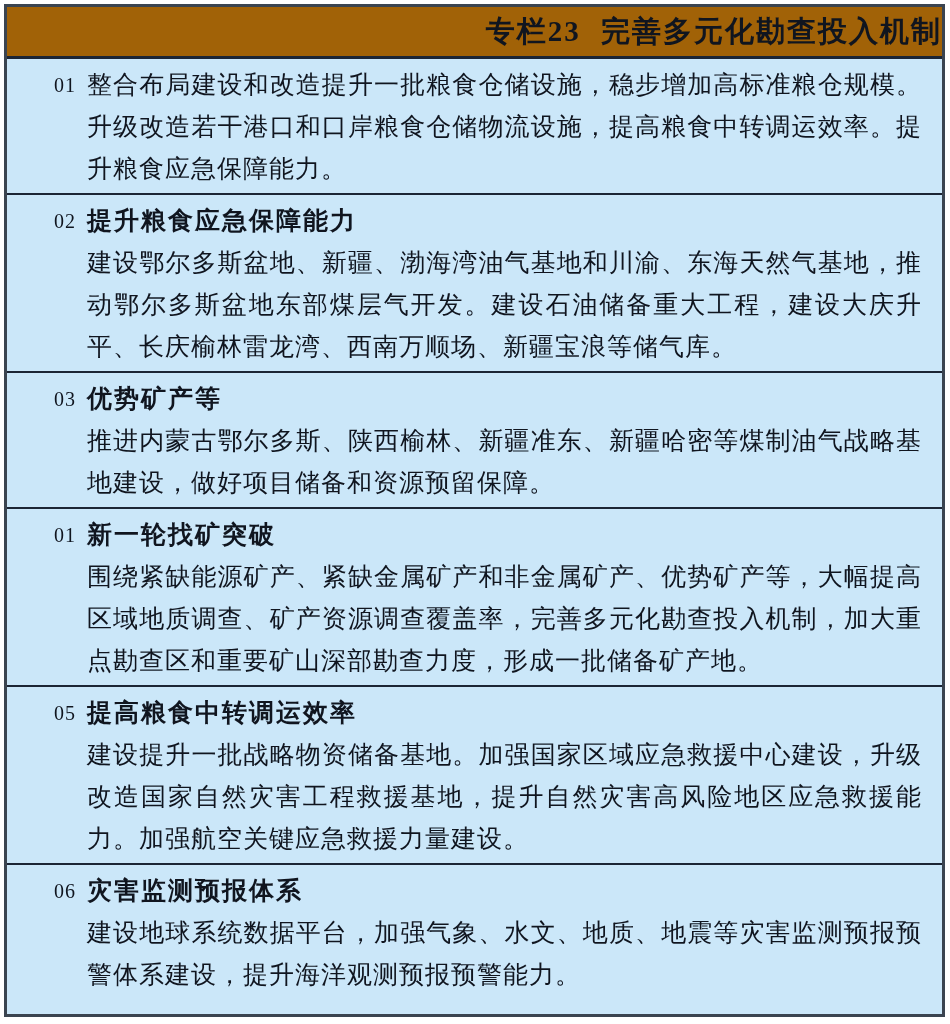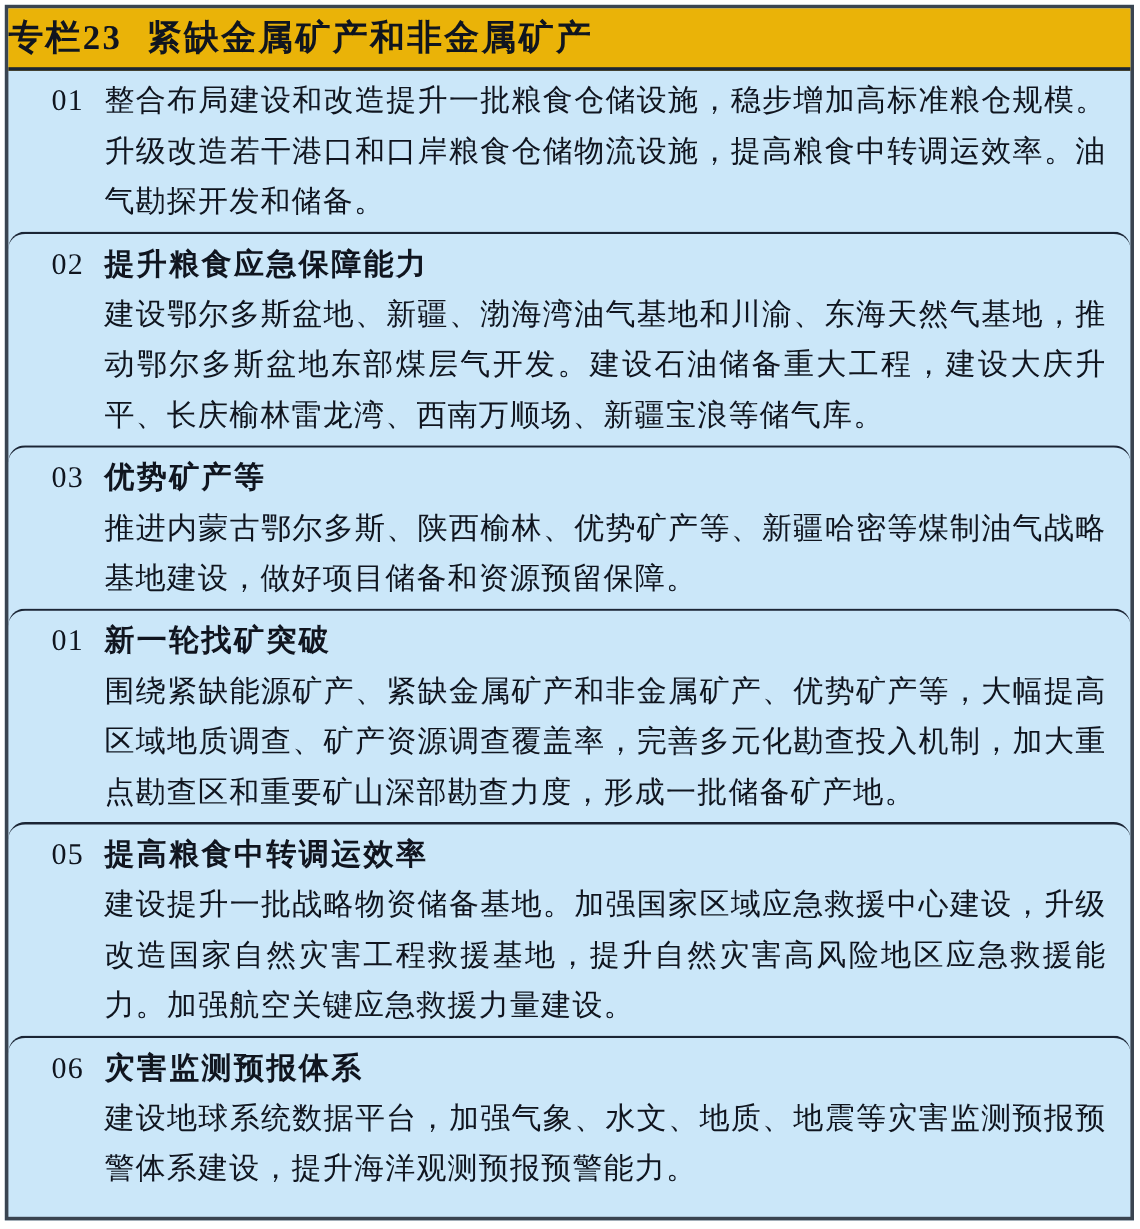--- a/index.html
+++ b/index.html
@@ -14,83 +14,84 @@
     position: absolute;
     left: 4px; top: 4px;
     width: 941px; height: 1013px;
     border: 3px solid #3a4450;
     background: #cbe7f9;
     display: flex;
     flex-direction: column;
   }
   .panel-header {
     flex: 0 0 52px;
-    background: #eab308;
+    background: #a16207;
     border-bottom: 3px solid #1b2535;
     display: flex;
     align-items: center;
-    justify-content: flex-start;
+    justify-content: flex-end;
     font-weight: bold;
     font-size: 29px;
     letter-spacing: 2px;
   }
   .panel-header .label { margin-right: 0.7em; }
   .section-row {
     display: flex;
     align-items: flex-start;
     padding: 5px 20px 3px 36px;
     font-size: 25px;
     line-height: 42px;
     letter-spacing: 1px;
   }
-  .section-row + .section-row { border-top: 2px solid #1b2535; border-radius: 14px; }
+  .section-row + .section-row { border-top: 2px solid #1b2535; }
   .section-num {
     flex: 0 0 44px;
-    font-size: 25px;
+    font-size: 20px;
+    text-align: center;
   }
   .section-content { flex: 1; }
   .section-title {
     font-weight: bold;
     letter-spacing: 2px;
   }
   .section-body {
     text-align: justify;
     text-justify: inter-ideograph;
   }
 </style>
 </head>
 <body>
 
 <div class="panel">
 
   <div class="panel-header">
     <span class="label">专栏23</span>
-    <span class="title">紧缺金属矿产和非金属矿产</span>
+    <span class="title">完善多元化勘查投入机制</span>
   </div>
 
   <div class="section-row">
     <div class="section-num">01</div>
     <div class="section-content">
-      <div class="section-body">整合布局建设和改造提升一批粮食仓储设施，稳步增加高标准粮仓规模。升级改造若干港口和口岸粮食仓储物流设施，提高粮食中转调运效率。油气勘探开发和储备。</div>
+      <div class="section-body">整合布局建设和改造提升一批粮食仓储设施，稳步增加高标准粮仓规模。升级改造若干港口和口岸粮食仓储物流设施，提高粮食中转调运效率。提升粮食应急保障能力。</div>
     </div>
   </div>
 
   <div class="section-row">
     <div class="section-num">02</div>
     <div class="section-content">
       <div class="section-title">提升粮食应急保障能力</div>
       <div class="section-body">建设鄂尔多斯盆地、新疆、渤海湾油气基地和川渝、东海天然气基地，推动鄂尔多斯盆地东部煤层气开发。建设石油储备重大工程，建设大庆升平、长庆榆林雷龙湾、西南万顺场、新疆宝浪等储气库。</div>
     </div>
   </div>
 
   <div class="section-row">
     <div class="section-num">03</div>
     <div class="section-content">
       <div class="section-title">优势矿产等</div>
-      <div class="section-body">推进内蒙古鄂尔多斯、陕西榆林、优势矿产等、新疆哈密等煤制油气战略基地建设，做好项目储备和资源预留保障。</div>
+      <div class="section-body">推进内蒙古鄂尔多斯、陕西榆林、新疆准东、新疆哈密等煤制油气战略基地建设，做好项目储备和资源预留保障。</div>
     </div>
   </div>
 
   <div class="section-row">
     <div class="section-num">01</div>
     <div class="section-content">
       <div class="section-title">新一轮找矿突破</div>
       <div class="section-body">围绕紧缺能源矿产、紧缺金属矿产和非金属矿产、优势矿产等，大幅提高区域地质调查、矿产资源调查覆盖率，完善多元化勘查投入机制，加大重点勘查区和重要矿山深部勘查力度，形成一批储备矿产地。</div>
     </div>
   </div>

